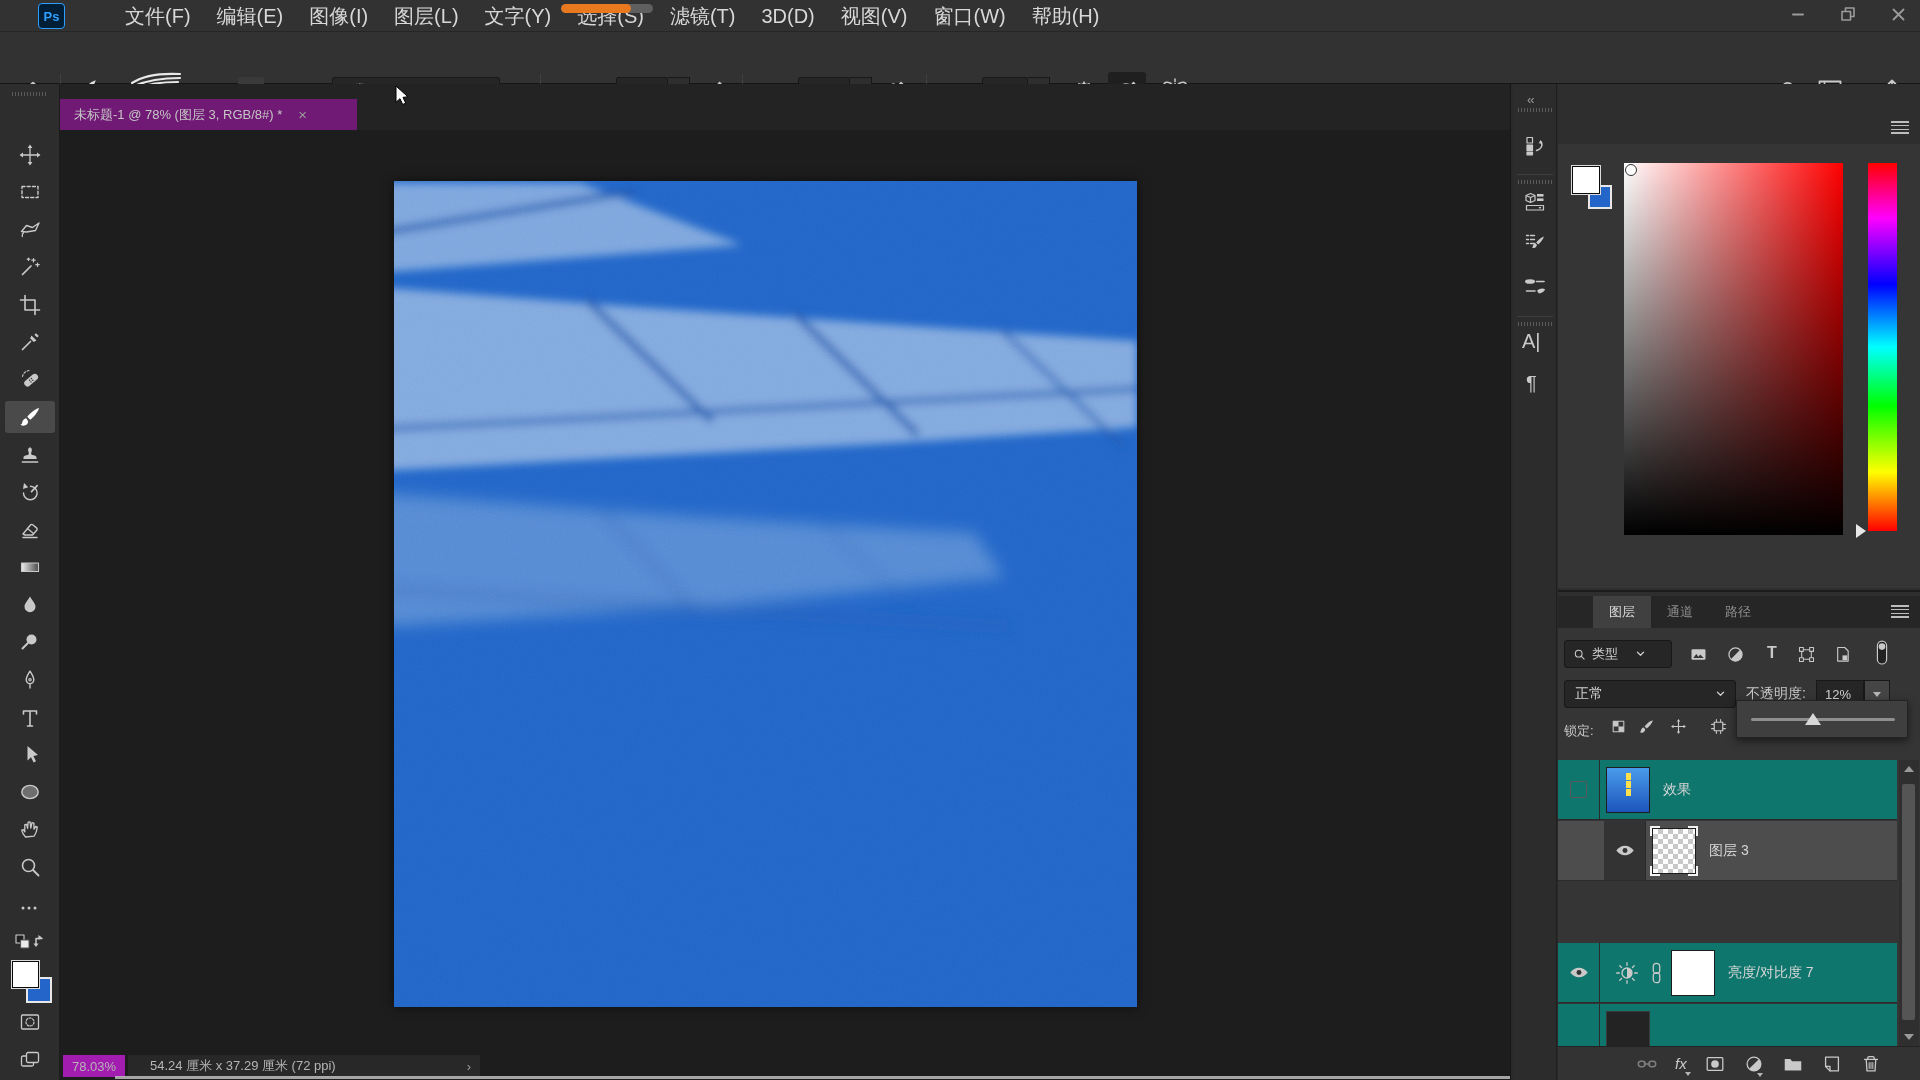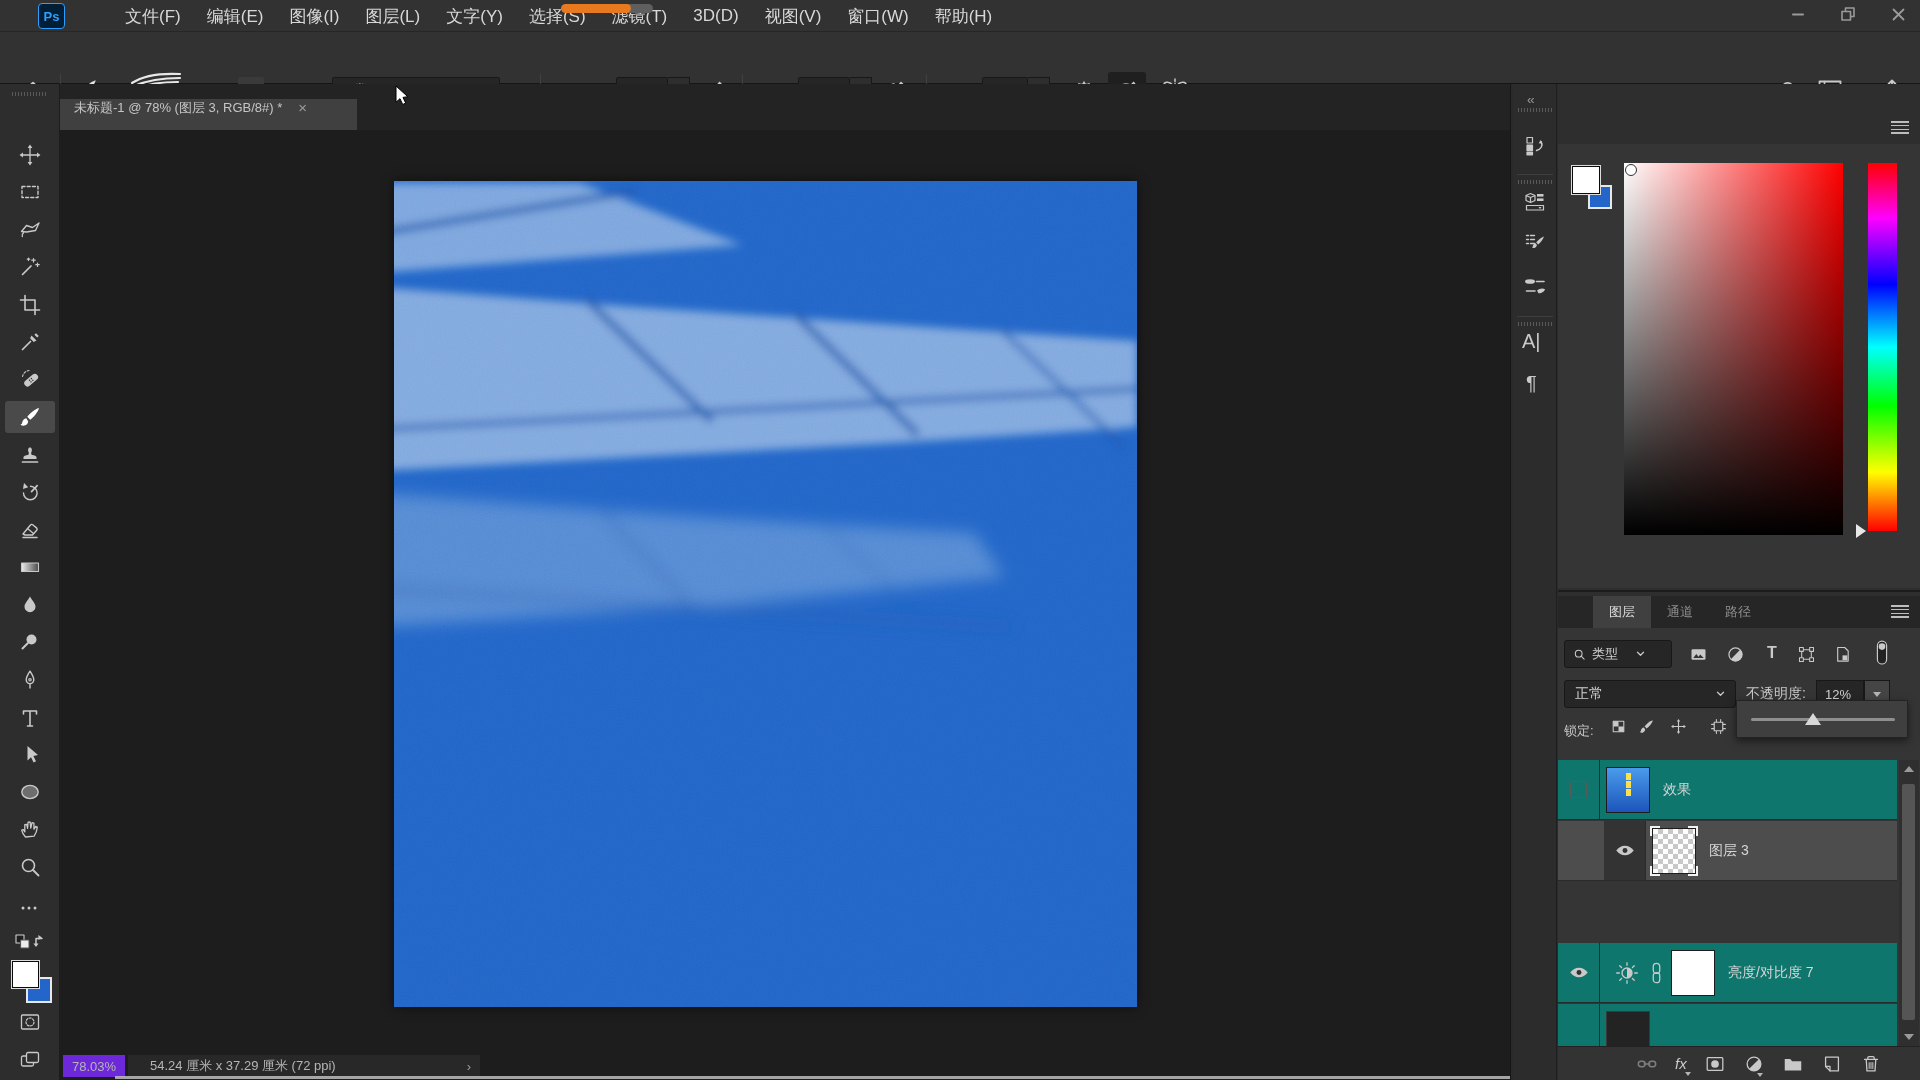--- a/index.html
+++ b/index.html
@@ -4,40 +4,40 @@
 <style>
   html,body{margin:0;padding:0;background:#111;}
   *{box-sizing:border-box;font-family:"Liberation Sans","DejaVu Sans",sans-serif;}
   .app{position:relative;width:1920px;height:1080px;background:#323232;overflow:hidden;color:#d6d6d6;}
   .abs{position:absolute;}
   .ic{stroke:#c9c9c9;fill:none;stroke-width:1.5;stroke-linecap:round;stroke-linejoin:round;display:block;}
   
   .menubar{left:0;top:0;width:1920px;height:32px;background:#323232;border-bottom:1px solid #262626;display:flex;align-items:center;}
   .pslogo{position:absolute;left:38px;top:3px;width:27px;height:26px;background:#001e36;border:1px solid #2d9fff;border-radius:4px;color:#2d9fff;font-size:13px;font-weight:bold;display:flex;align-items:center;justify-content:center;}
   .menus{position:absolute;left:112px;top:0;height:32px;display:flex;align-items:center;}
-  .menuitem{padding:0 13px;font-size:17px;color:#d8d8d8;height:32px;display:flex;align-items:center;cursor:default;}
+  .menuitem{padding:0 13px;font-size:20px;color:#d8d8d8;height:32px;display:flex;align-items:center;cursor:default;}
   .progress{position:absolute;left:561px;top:4px;width:92px;height:9px;background:#5f5f5f;border-radius:5px;overflow:hidden;}
   .progress>div{height:100%;width:76%;background:#e8791e;border-radius:5px;}
   .wbtn{position:absolute;top:0;width:44px;height:28px;display:flex;align-items:center;justify-content:center;}
   
   .optbar{left:0;top:33px;width:1920px;height:51px;background:#323232;border-bottom:1px solid #151515;}
   .sep{position:absolute;top:41px;width:1px;height:36px;background:#404040;}
   .olabel{position:absolute;font-size:13px;color:#c7c7c7;top:51px;}
   .field{position:absolute;top:44px;height:26px;background:#262626;border:1px solid #181818;border-radius:2px;color:#d2d2d2;font-size:13px;display:flex;align-items:center;padding:0 8px;}
   .chevbox{position:absolute;top:44px;width:22px;height:26px;background:#2e2e2e;border:1px solid #181818;border-left:none;display:flex;align-items:center;justify-content:center;}
   .tri{width:0;height:0;border-left:4px solid transparent;border-right:4px solid transparent;border-top:5px solid #b5b5b5;}
   .minitri{position:absolute;width:0;height:0;border-left:3.5px solid transparent;border-right:3.5px solid transparent;border-top:4.5px solid #b5b5b5;}
   
   .tooldock{left:0;top:84px;width:60px;height:996px;background:#2d2d2d;border-right:1px solid #1c1c1c;}
   .tool{position:absolute;left:18px;width:24px;height:24px;}
   .toolsel{position:absolute;left:5px;width:50px;height:32px;background:#4a4a4a;border-radius:3px;}
   .dots{position:absolute;background:repeating-linear-gradient(90deg,#5a5a5a 0 1px,transparent 1px 3px);height:4px;}
   
   .tabstrip{left:60px;top:84px;width:1450px;height:46px;background:#232323;}
-  .doctab{position:absolute;left:0px;top:15px;width:297px;height:31px;background:#404040;color:#c5c5c5;font-size:13px;display:flex;padding:0 10px 0 14px;}
+  .doctab{position:absolute;left:0px;top:15px;width:297px;height:31px;background:#701a75;color:#c5c5c5;font-size:13px;display:flex;align-items:center;padding:0 10px 0 14px;}
   .workspace{left:60px;top:130px;width:1450px;height:950px;background:#1d1d1d;}
   .canvaswrap{position:absolute;left:334px;top:51px;width:743px;height:826px;box-shadow:0 0 10px rgba(0,0,0,.55);}
   
   .statusfield{position:absolute;background:#2a2a2a;color:#b5b5b5;font-size:13px;display:flex;align-items:center;}
   
   .rdock{left:1510px;top:84px;width:410px;height:996px;background:#2a2a2a;border-left:1px solid #161616;}
   .iconcol{position:absolute;left:2px;top:0;width:44px;height:996px;background:#2c2c2c;border-right:1px solid #1f1f1f;}
   .dockicon{position:absolute;left:10px;width:24px;height:24px;}
   .panelarea{position:absolute;left:47px;top:0;width:363px;height:996px;background:#2e2e2e;}
   .tabrow{position:absolute;left:0;width:363px;height:32px;background:#262626;display:flex;align-items:flex-end;}
@@ -433,21 +433,21 @@
           <line x1="208" y1="330" x2="302" y2="430" stroke="#2158ae" stroke-width="6" opacity="0.45"></line>
           <line x1="430" y1="345" x2="522" y2="428" stroke="#2158ae" stroke-width="5" opacity="0.35"></line>
           <line x1="-10" y1="408" x2="618" y2="446" stroke="#2158ae" stroke-width="7" opacity="0.5"></line>
         </g>
         <rect x="0" y="0" width="743" height="826" filter="url(#grain)" opacity="0.14" style="mix-blend-mode:overlay"></rect>
       </svg>
     </div>
   </div>
 
   <div class="abs" style="left:60px;top:1053px;width:1450px;height:27px;background:#1d1d1d;">
-    <div class="statusfield" style="left:3px;top:2px;width:62px;height:22px;background:#6d28d9;justify-content:center;">
+    <div class="statusfield" style="left:3px;top:2px;width:62px;height:22px;background:#a21caf;justify-content:center;">
         <span>78.03%</span>
       </div>
     <div class="statusfield" style="left:68px;top:2px;width:330px;height:22px;background:#282828;padding-left:22px;">
         <span>54.24 厘米 x 37.29 厘米 (72 ppi)</span>
       </div>
     <div class="statusfield" style="left:398px;top:2px;width:22px;height:22px;background:#282828;justify-content:center;color:#9a9a9a;">
         <span>›</span>
       </div>
     <div class="abs" style="left:55px;top:23px;width:1400px;height:3px;background:#bdbdbd;opacity:.85;"></div>
   </div>

